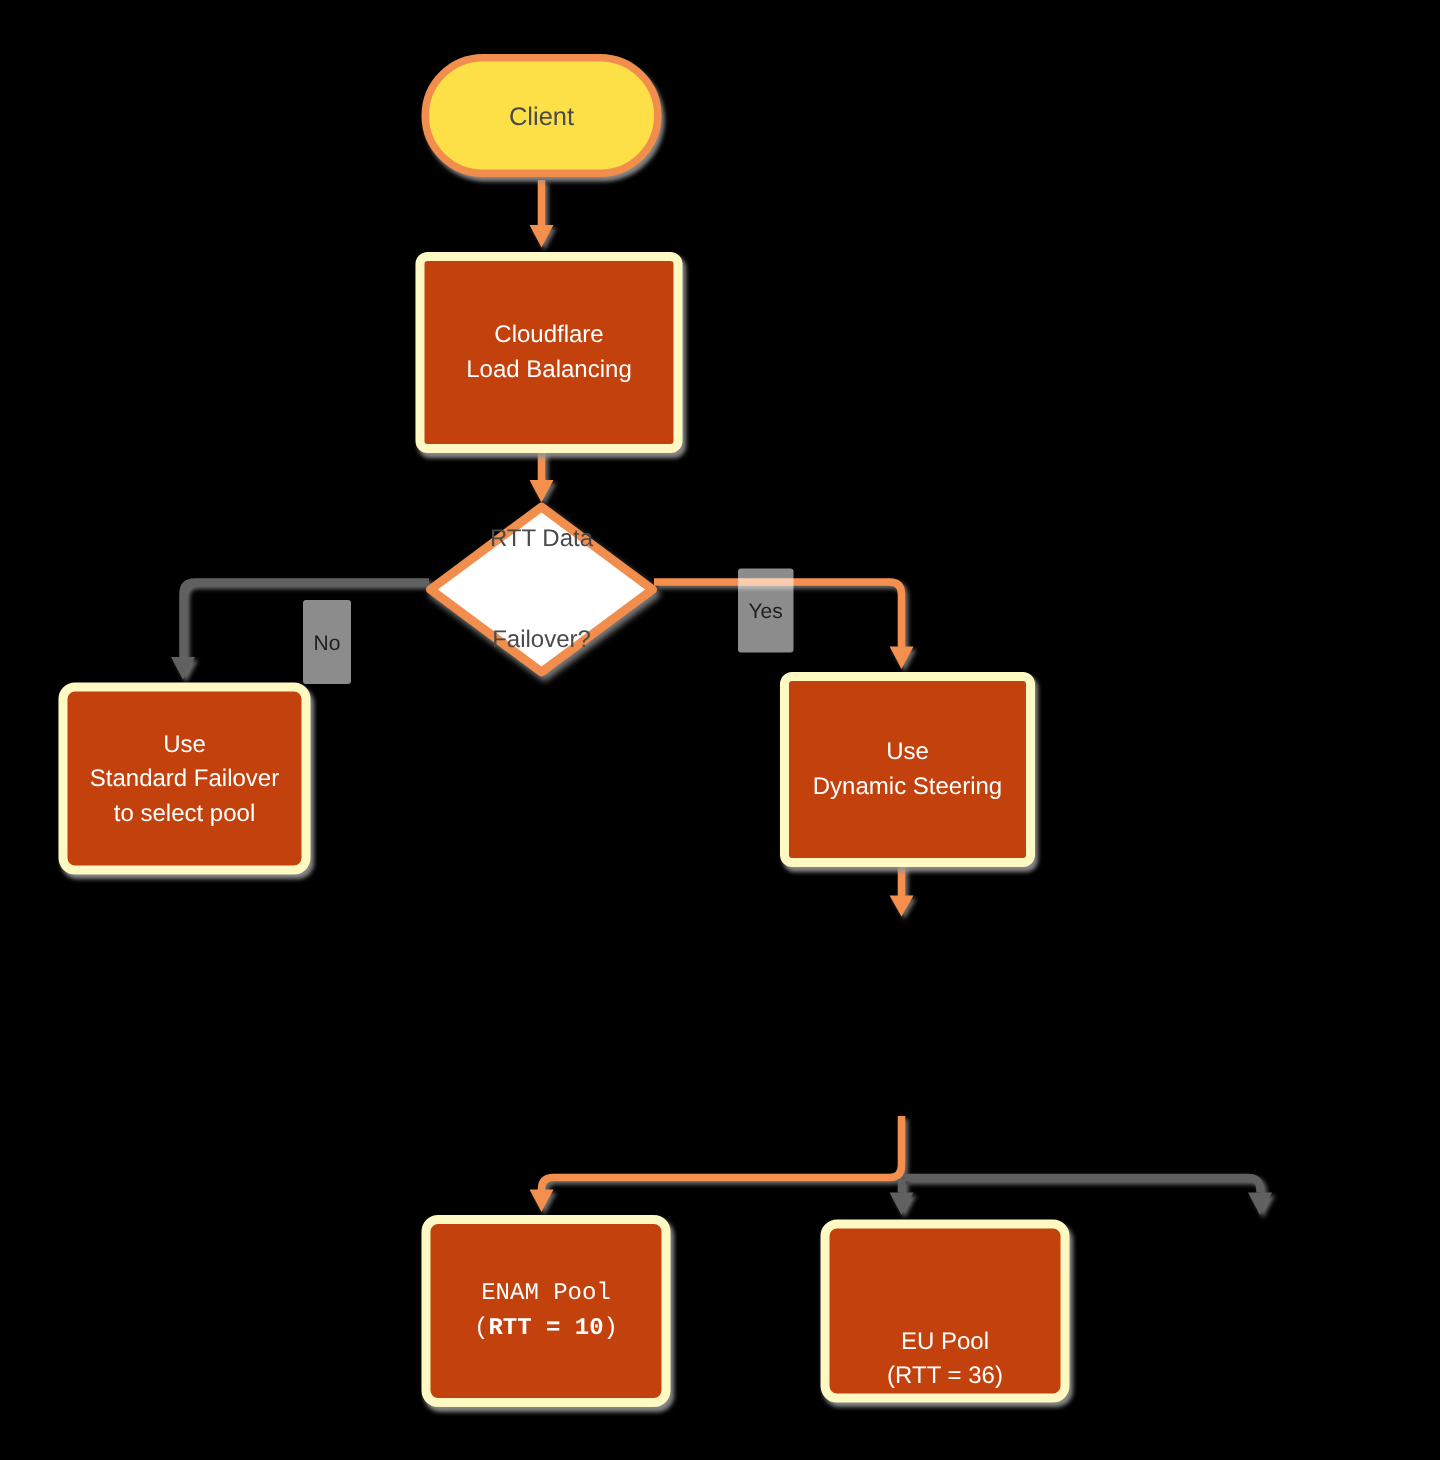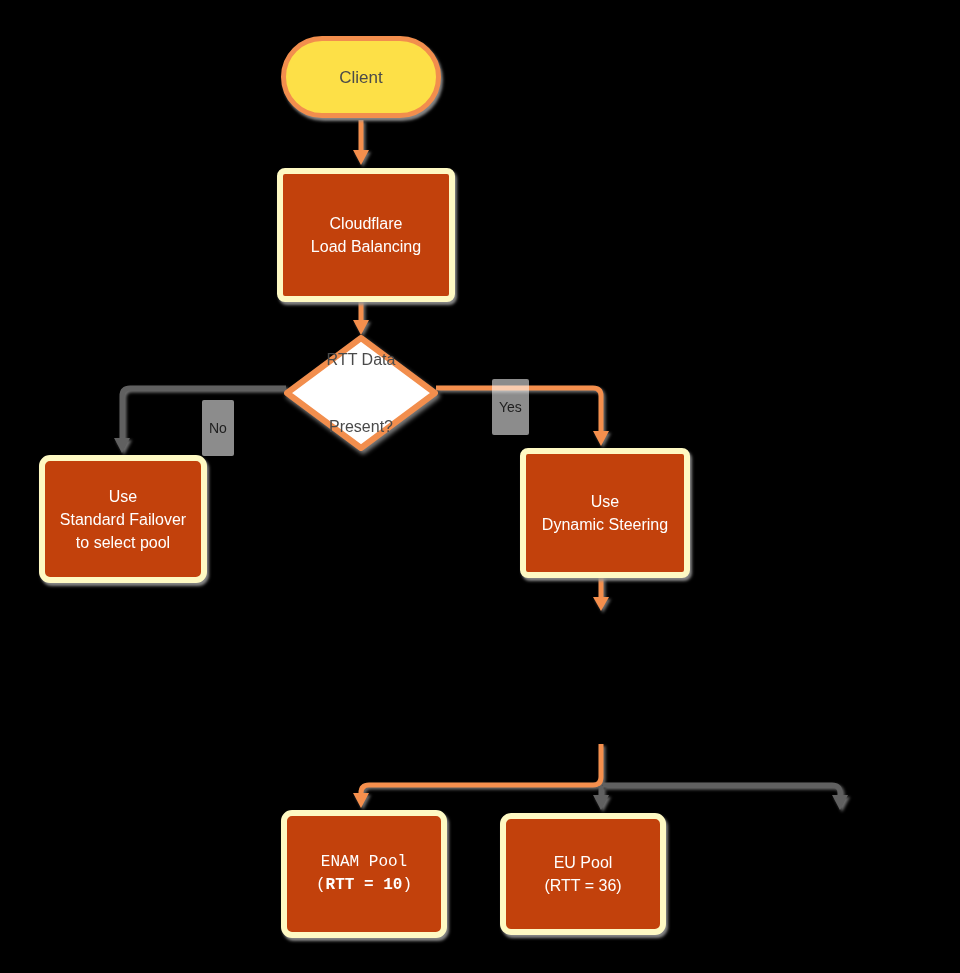--- a/index.html
+++ b/index.html
@@ -82,21 +82,21 @@
     <div>Cloudflare</div>
     <div>Load Balancing</div>
   </div>
 
   <div class="diamond-wrap" style="left:283px;top:334px;width:156px;height:118px;">
     <svg width="156" height="118" viewBox="0 0 156 118">
       <polygon points="78,4 152,59 78,114 4,59"></polygon>
     </svg>
     <div class="diamond-text">
       <div>RTT Data</div>
-      <div>Present?</div>
+      <div>Failover?</div>
     </div>
   </div>
 
   <div class="edge-label" style="left:202px;top:372px;">
     <span>No</span>
   </div>
 
   <div class="edge-label" style="left:492px;top:351px;">
     <span>Yes</span>
   </div>
@@ -111,19 +111,19 @@
     <div>Use</div>
     <div>Dynamic Steering</div>
   </div>
 
 
   <div class="node rect" style="left:281px;top:810px;width:154px;height:116px;border-radius:11px;font-family:Liberation Mono, monospace;">
     <div>ENAM Pool</div>
     <div><span>(</span><span class="b">RTT = 10</span><span>)</span></div>
   </div>
 
-  <div class="node rect" style="left:500px;top:813px;width:154px;height:110px;border-radius:11px;">
+  <div class="node rect" style="left:547px;top:813px;width:154px;height:110px;border-radius:11px;justify-content:flex-end;">
     <div>EU Pool</div>
     <div>(RTT = 36)</div>
   </div>
 
 
 </div>
 
 </body></html>

